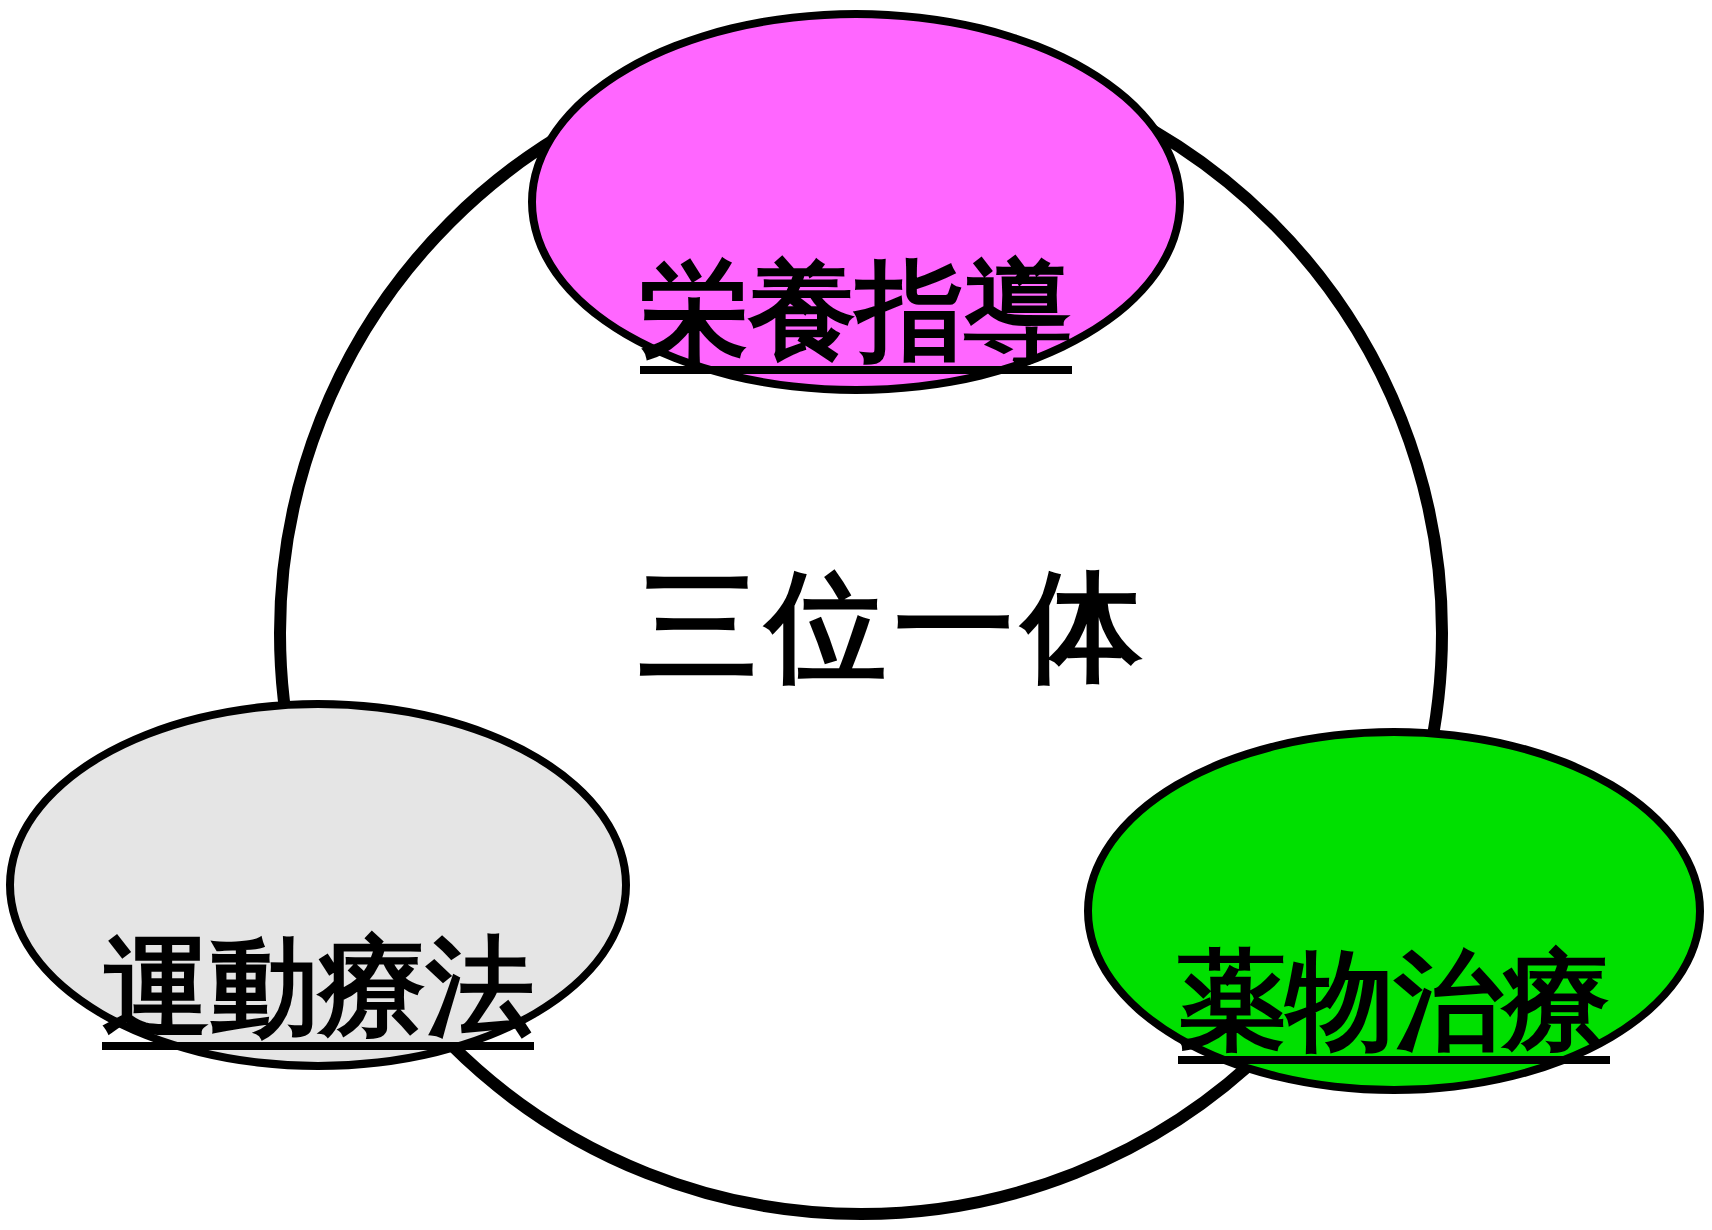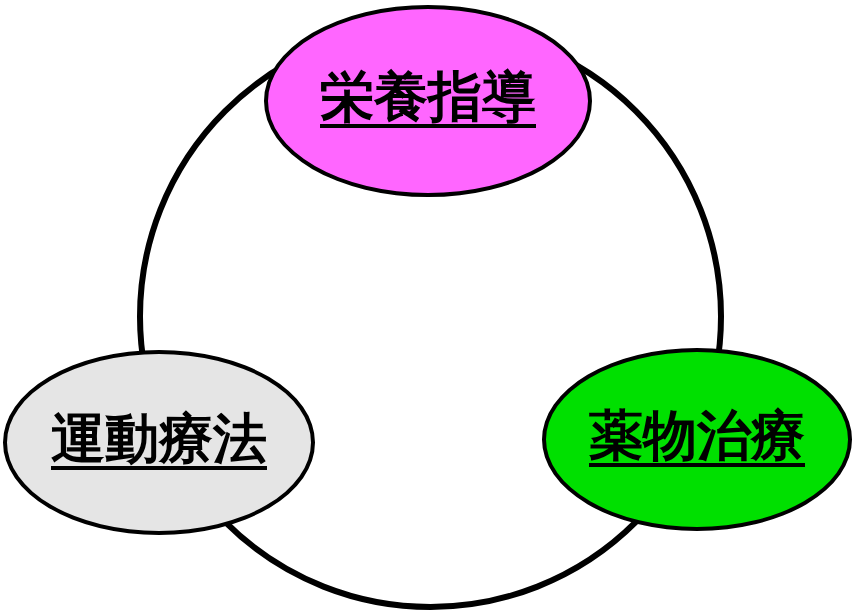--- a/index.html
+++ b/index.html
@@ -39,62 +39,64 @@
     letter-spacing: 4px;
     color: #000000;
     z-index: 2;
     white-space: nowrap;
   }
   .node {
     position: absolute;
     border: 4px solid #000000;
     border-radius: 50%;
     display: flex;
-    align-items: center;
+    align-items: flex-end;
     justify-content: center;
     box-sizing: border-box;
     z-index: 2;
   }
   .node-top {
     left: 264px;
     top: 5px;
     width: 328px;
     height: 192px;
   }
   .node-bottom-left {
     left: 3px;
     top: 350px;
     width: 312px;
     height: 185px;
   }
   .node-bottom-right {
     left: 542px;
-    top: 348px;
+    top: 364px;
     width: 310px;
     height: 183px;
+    font-family: Liberation Mono, monospace;
   }
   .node-label {
     font-size: 54px;
     font-weight: bold;
     color: #000000;
     text-decoration: underline;
     text-decoration-thickness: 4px;
     text-underline-offset: 9px;
     white-space: nowrap;
     line-height: 1;
     padding-bottom: 10px;
   }
 </style>
 </head>
 <body>
 
 <div class="canvas">
 
   <div class="cycle" style="border-color: rgb(0, 0, 0);"></div>
 
+  <div class="center-label">三位一体</div>
 
   <div class="node node-top" style="background-color: rgb(255, 102, 255); border-color: rgb(0, 0, 0);">
     <span class="node-label">栄養指導</span>
   </div>
 
   <div class="node node-bottom-left" style="background-color: #e5e5e5; border-color: rgb(0, 0, 0);">
     <span class="node-label">運動療法</span>
   </div>
 
   <div class="node node-bottom-right" style="background-color: rgb(0, 224, 0); border-color: rgb(0, 0, 0);">

